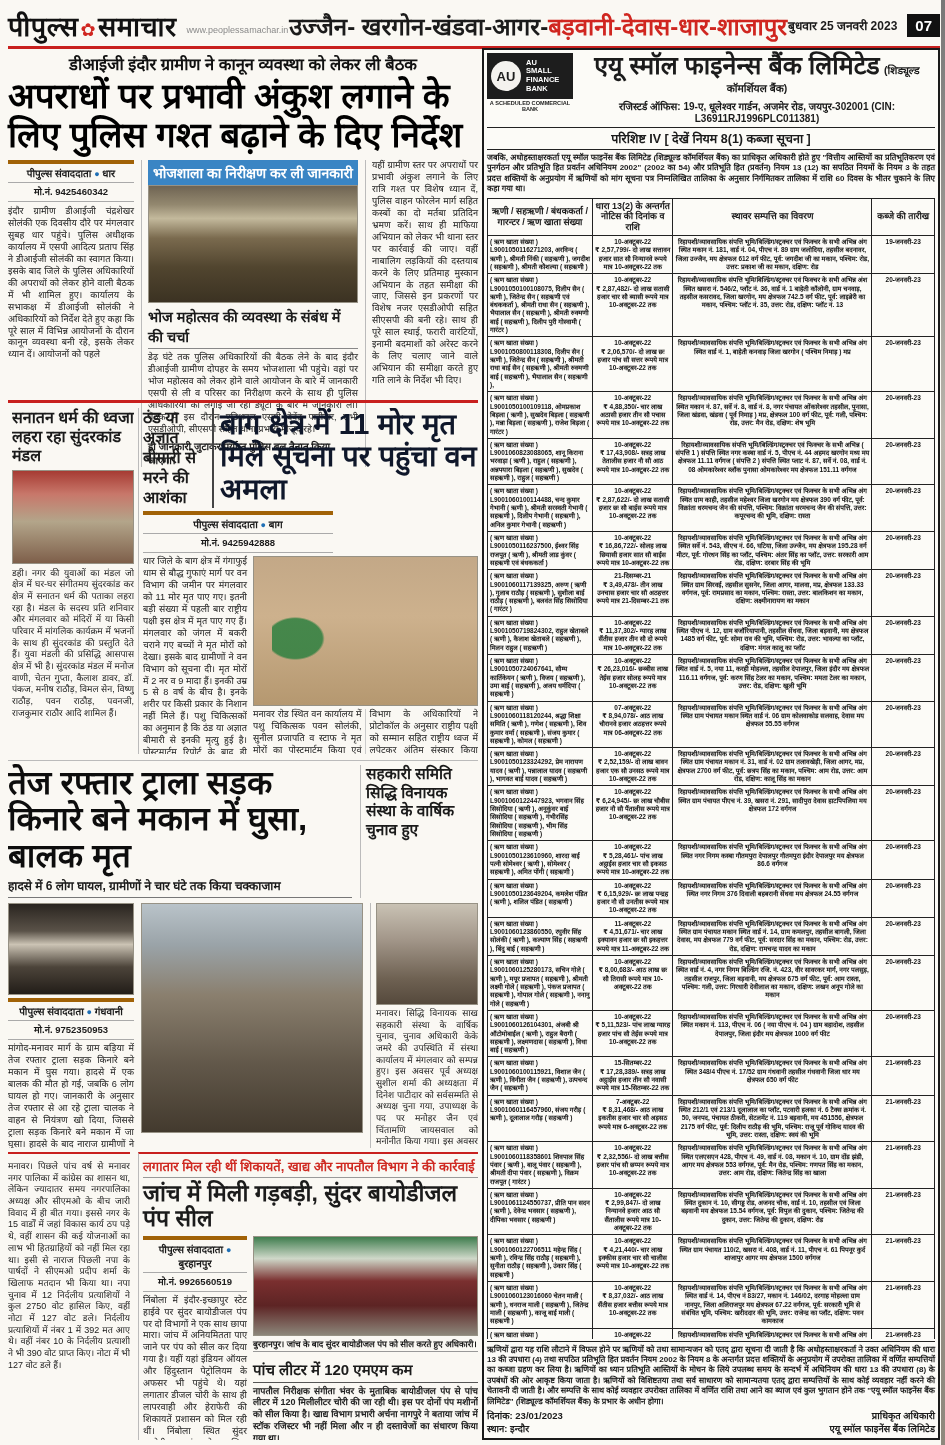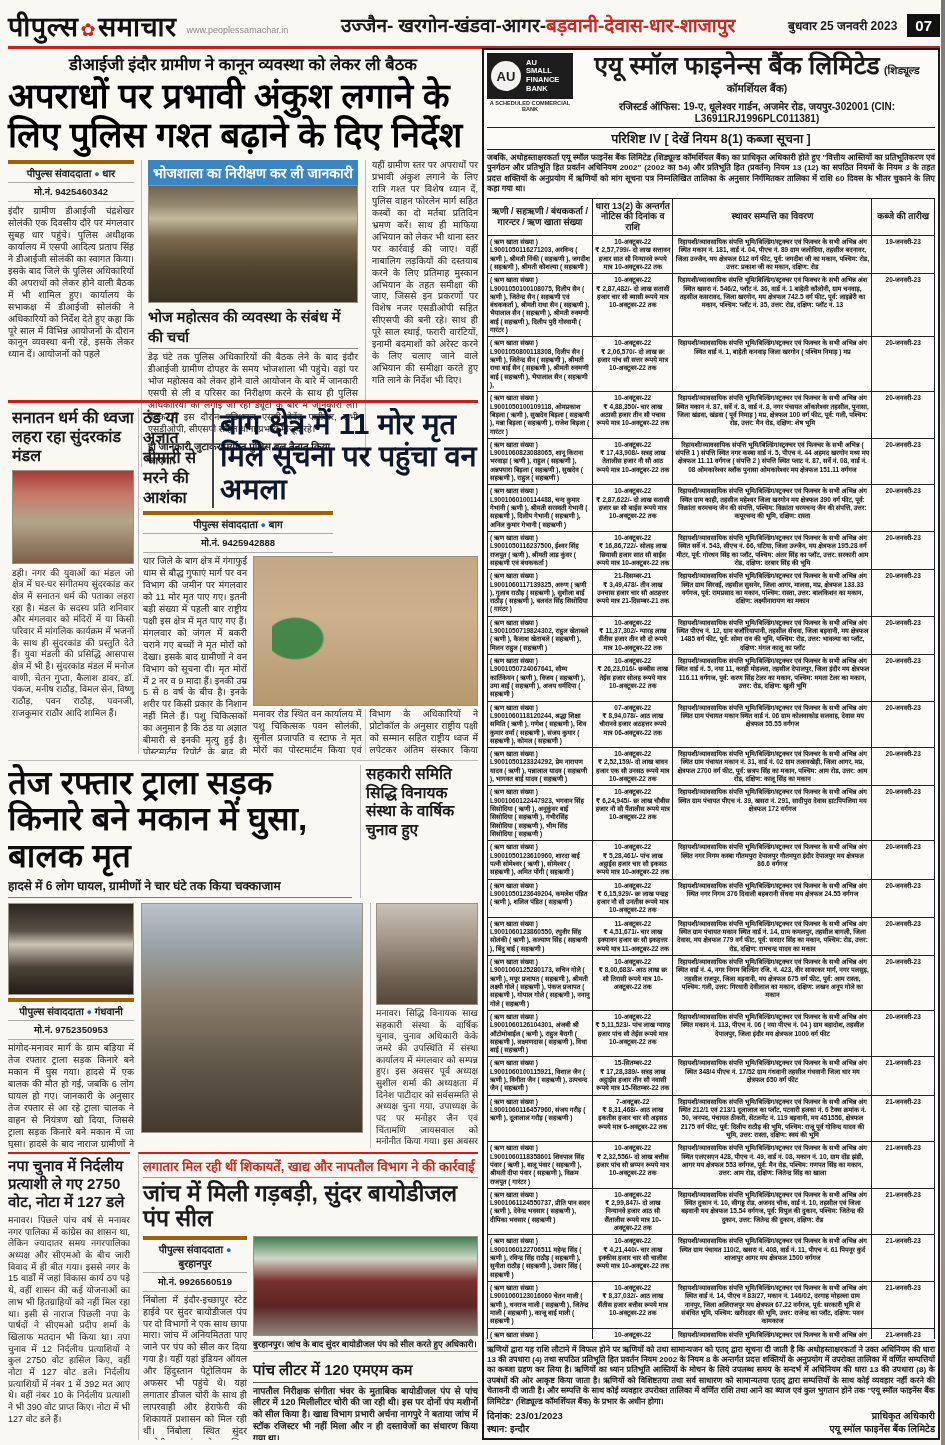--- a/index.html
+++ b/index.html
@@ -4,21 +4,21 @@
 <style>
   html,body{margin:0;padding:0;}
   body{width:945px;height:1445px;position:relative;background:#faf8f3;overflow:hidden;
        font-family:"Liberation Sans","DejaVu Sans",sans-serif;color:#1b1b1b;}
   .abs{position:absolute;}
   
   .hdr{top:4px;left:8px;width:932px;height:42px;display:flex;align-items:center;border-bottom:3px solid #c8201e;}
   .masthead{font-size:27px;font-weight:800;letter-spacing:.5px;color:#111;white-space:nowrap;}
   .flower{color:#d02620;font-size:18px;padding:0 2px;}
   .site{font-size:9px;color:#8a8a8a;margin-left:10px;margin-top:10px;}
-  .cities{flex:1;text-align:center;font-size:19px;font-weight:800;white-space:nowrap;}
+  .cities{flex:1;text-align:center;font-size:24px;font-weight:800;white-space:nowrap;}
   .cities .red{color:#d02620;}
   .hdr-date{font-size:12px;font-weight:700;margin-right:10px;white-space:nowrap;}
   .pageno{background:#111;color:#fff;font-size:15px;font-weight:800;padding:3px 8px;}
   .edgebar{top:0;right:0;width:4px;height:1445px;background:linear-gradient(180deg,#777,#b9b4ab 30%,#8e887d);}
   
   .body-txt{font-size:9.2px;line-height:1.3;text-align:justify;color:#222;}
   .byline{text-align:center;font-size:10px;font-weight:700;border-top:4px solid #a16207;border-bottom:1px solid #aaa;padding:2px 0;}
   .byline .dot{color:#1f6fb5;font-size:9px;}
   .phone{text-align:center;font-size:9.5px;font-weight:700;padding:2px 0 3px;border-bottom:1px solid #aaa;}
   .vsep{border-left:1px solid #bbb;}
@@ -164,21 +164,20 @@
 
     </div>
     <div style="flex:1;border-left:1px solid #bbb;padding-left:5px;">
       <div class="ph ph-group" style="height:100px;"></div>
       <div class="body-txt" style="margin-top:3px;font-size:9px;">मनावर। सिद्धि विनायक साख सहकारी संस्था के वार्षिक चुनाव, चुनाव अधिकारी केके जमरे की उपस्थिति में संस्था कार्यालय में मंगलवार को सम्पन्न हुए। इस अवसर पूर्व अध्यक्ष सुशील शर्मा की अध्यक्षता में दिनेश पाटीदार को सर्वसम्मति से अध्यक्ष चुना गया, उपाध्यक्ष के पद पर मनोहर जैन एवं चिंतामणि जायसवाल को मनोनीत किया गया। इस अवसर पर संस्था के डायरेक्टर कैलाश मुकाती, पवन अग्रवाल, डोसी पाटीदार, अखिलेश जायसवाल, नरेश जैन, रजनीश जौहरी, कर्मचारी जुनेद खान, राहुल आदि उपस्थित रहे। नवनिर्वाचित अध्यक्ष दिनेश पाटीदार ने सिद्धिविनायक गणेश जी की पुष्प माला के साथ पूजा-अर्चना कर पदभार ग्रहण किया।</div>
     </div>
   </div>
 </div>
 
 <div class="abs" style="top:1152px;left:8px;width:122px;height:288px;overflow:hidden;border-top:2px solid #c8201e;padding-top:3px;box-sizing:border-box;">
-  <div class="mini-hl" style="font-size:15px;">नपा चुनाव में निर्दलीय प्रत्याशी ले गए 2750 वोट, नोटा में 127 डले</div>
   <div class="body-txt" style="margin-top:4px;font-size:9px;">मनावर। पिछले पांच वर्ष से मनावर नगर पालिका में कांग्रेस का शासन था, लेकिन ज्यादातर समय नगरपालिका अध्यक्ष और सीएमओ के बीच जारी विवाद में ही बीत गया। इससे नगर के 15 वार्डों में जहां विकास कार्य ठप पड़े थे, वहीं शासन की कई योजनाओं का लाभ भी हितग्राहियों को नहीं मिल रहा था। इसी से नाराज पिछली नपा के पार्षदों ने सीएमओ प्रदीप शर्मा के खिलाफ मतदान भी किया था। नपा चुनाव में 12 निर्दलीय प्रत्याशियों ने कुल 2750 वोट हासिल किए, वहीं नोटा में 127 वोट डले। निर्दलीय प्रत्याशियों में नंबर 1 में 392 मत आए थे। वहीं नंबर 10 के निर्दलीय प्रत्याशी ने भी 390 वोट प्राप्त किए। नोटा में भी 127 वोट डले हैं।</div>
 </div>
 
 <div class="abs" style="top:1152px;left:138px;width:340px;height:288px;overflow:hidden;border-left:1px solid #bbb;border-top:2px solid #c8201e;padding:3px 0 0 4px;box-sizing:border-box;">
   <div class="kicker-red">लगातार मिल रही थीं शिकायतें, खाद्य और नापतौल विभाग ने की कार्रवाई</div>
   <div class="diesel-hl">जांच में मिली गड़बड़ी, सुंदर बायोडीजल पंप सील</div>
   <div style="display:flex;gap:6px;margin-top:4px;">
     <div style="width:104px;flex:0 0 104px;">
       <div class="byline"><span>पीपुल्स संवाददाता</span> <span class="dot">●</span> <span>बुरहानपुर</span></div>
       <div class="phone">मो.नं. 9926560519</div>

